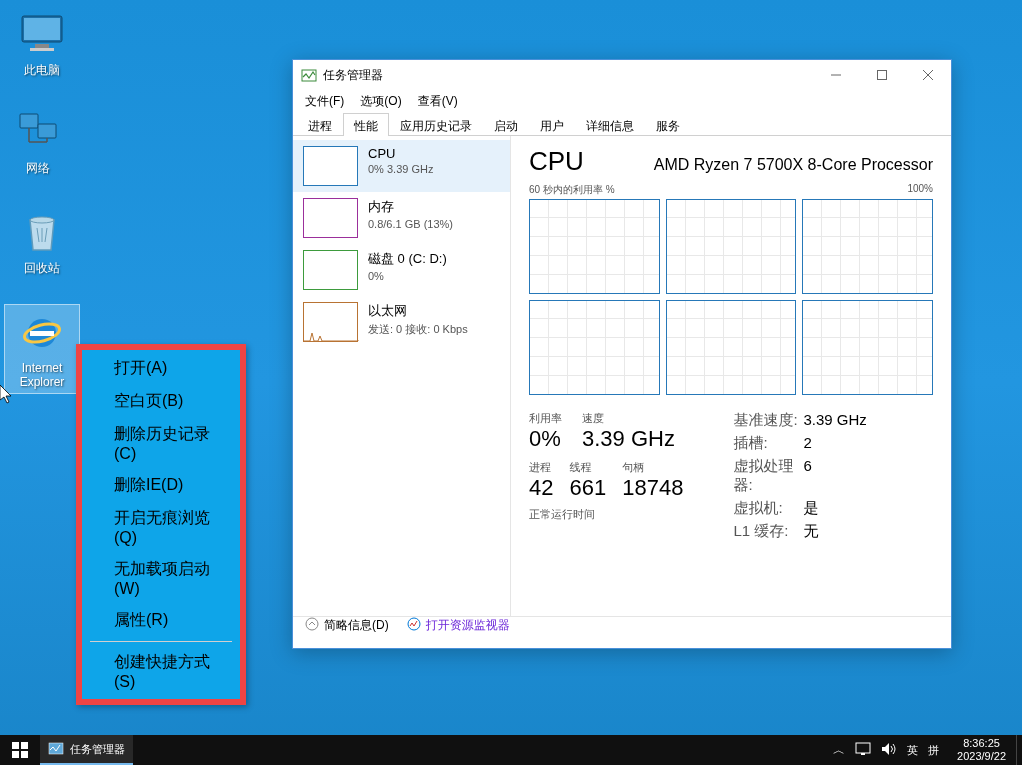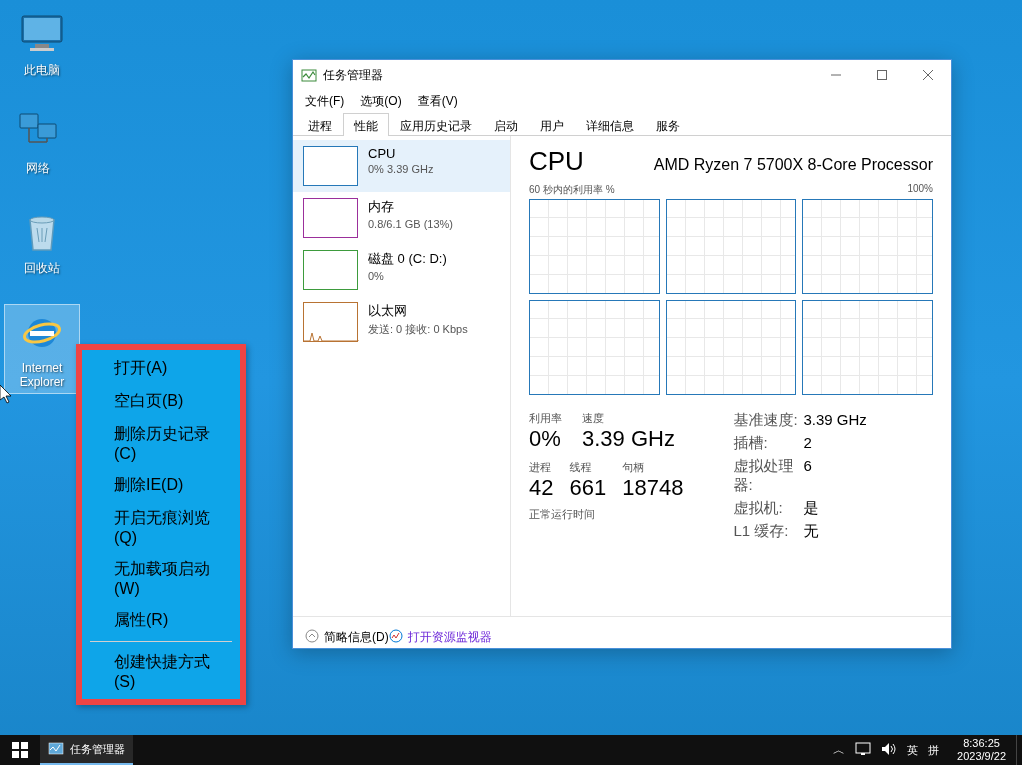--- a/index.html
+++ b/index.html
@@ -45,21 +45,21 @@
 .stats-left{flex:0 0 auto;}
 .stats-left .row1{display:flex;gap:20px;margin-bottom:4px;}
 .stats-left .slabel{font-size:11px;color:#555;}
 .stats-left .svalue{font-size:22px;}
 .stats-left .row2{display:flex;gap:16px;margin-top:8px;}
 .stats-right{font-size:15px;}
 .stats-right .srow{display:flex;margin-bottom:4px;}
 .stats-right .srow .k{width:70px;color:#555;}
 .uptime{font-size:11px;color:#555;margin-top:6px;}
 .uptime-val{font-size:22px;}
-.footer{height:30px;display:flex;align-items:flex-end;padding:0 12px;font-size:12px;border-top:1px solid #e5e5e5;}
+.footer{height:30px;display:flex;align-items:flex-start;padding:0 12px;gap:18px;font-size:12px;border-top:1px solid #e5e5e5;}
 .footer .flink{cursor:pointer;display:flex;align-items:center;gap:5px;}
 .footer .flink.blue{color:#6d28d9;}
 .taskbar{position:absolute;bottom:0;left:0;width:100%;height:30px;background:#101010;display:flex;align-items:center;color:#fff;font-size:11px;}
 .taskbar .start{width:40px;height:30px;display:flex;align-items:center;justify-content:center;cursor:pointer;}
 .taskbar .tb-item{height:30px;display:flex;align-items:center;padding:0 8px;cursor:pointer;border-bottom:2px solid #76b9ed;background:rgba(255,255,255,.1);gap:6px;}
 .taskbar .spacer{flex:1;}
 .taskbar .tray{display:flex;align-items:center;gap:10px;padding:0 8px;}
 .taskbar .clock{text-align:center;padding:0 10px;line-height:1.2;}
 .cursor{position:absolute;top:385px;left:0;font-size:16px;color:#fff;z-index:999;}
 .eth-spike{position:absolute;bottom:0;left:0;width:55px;height:10px;}

